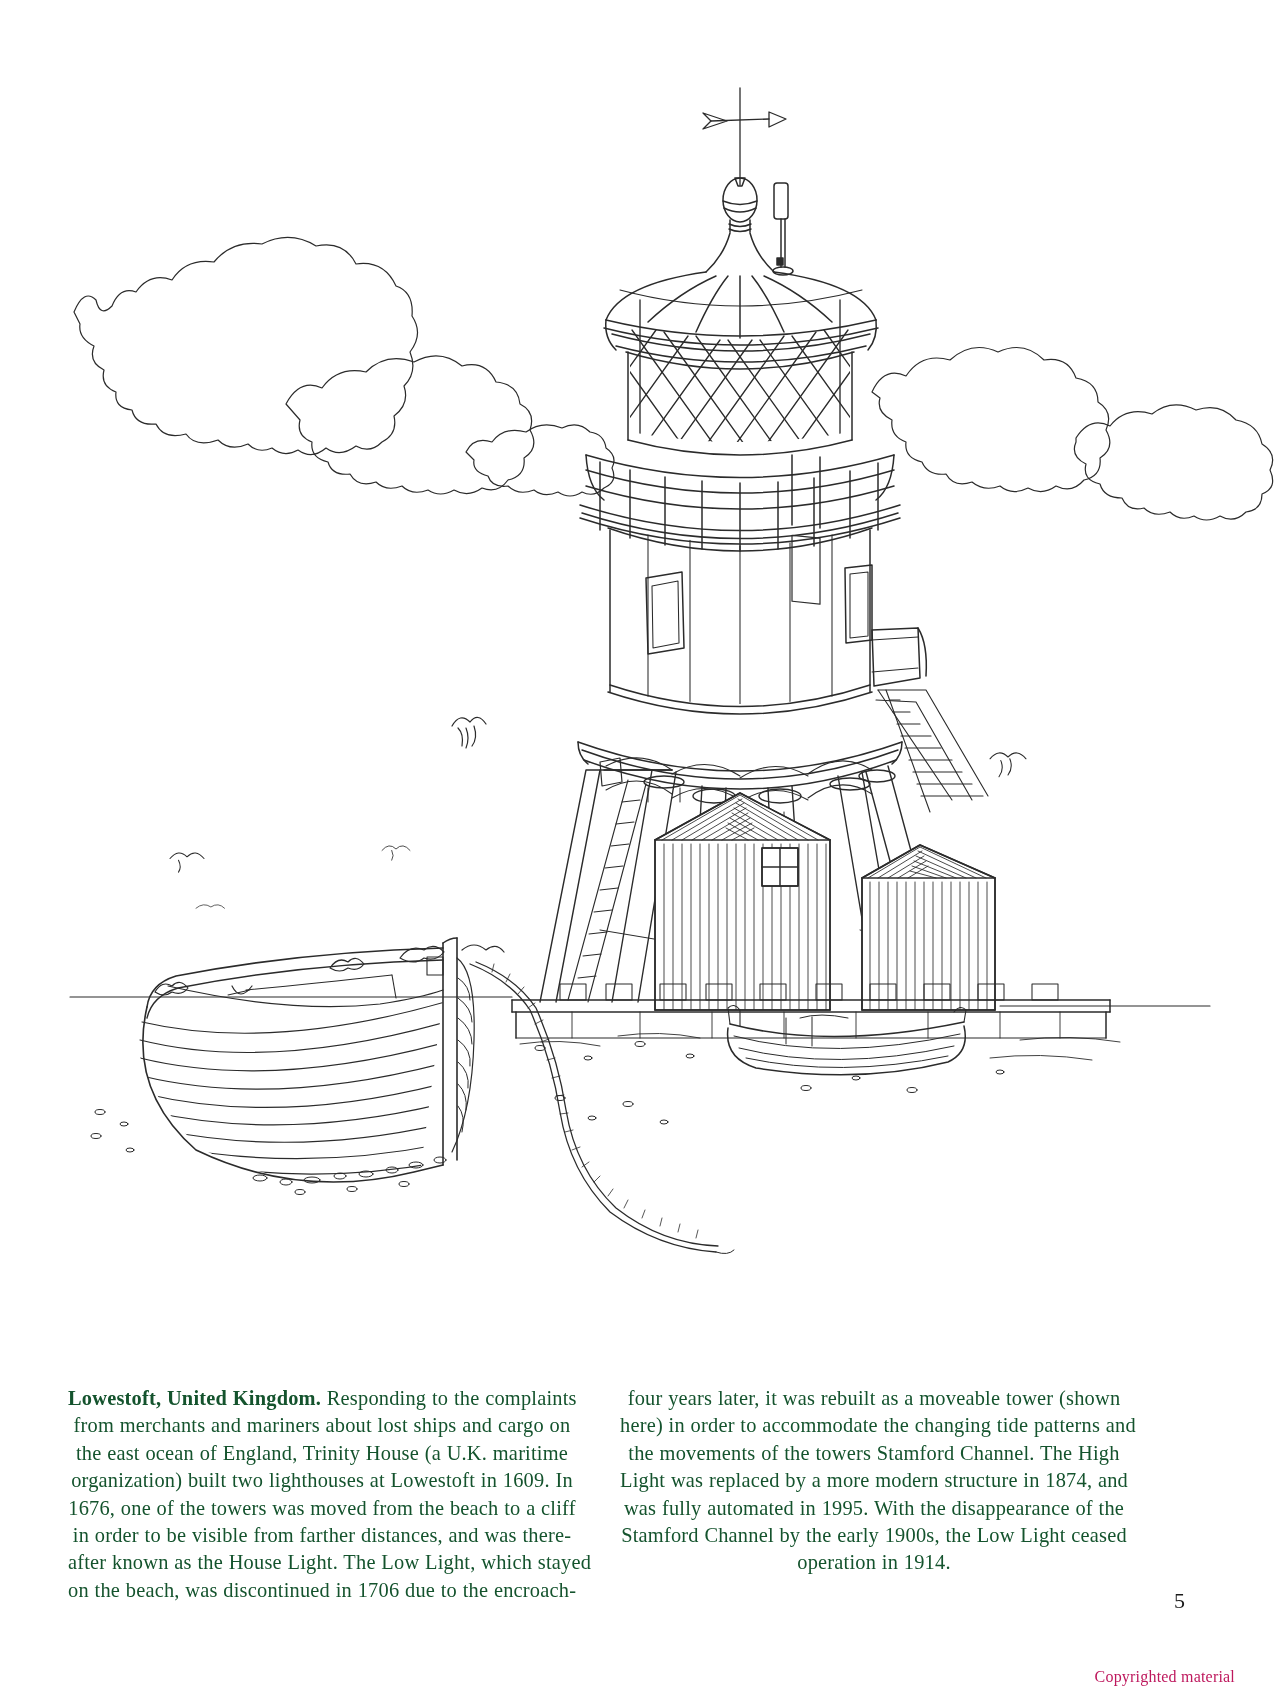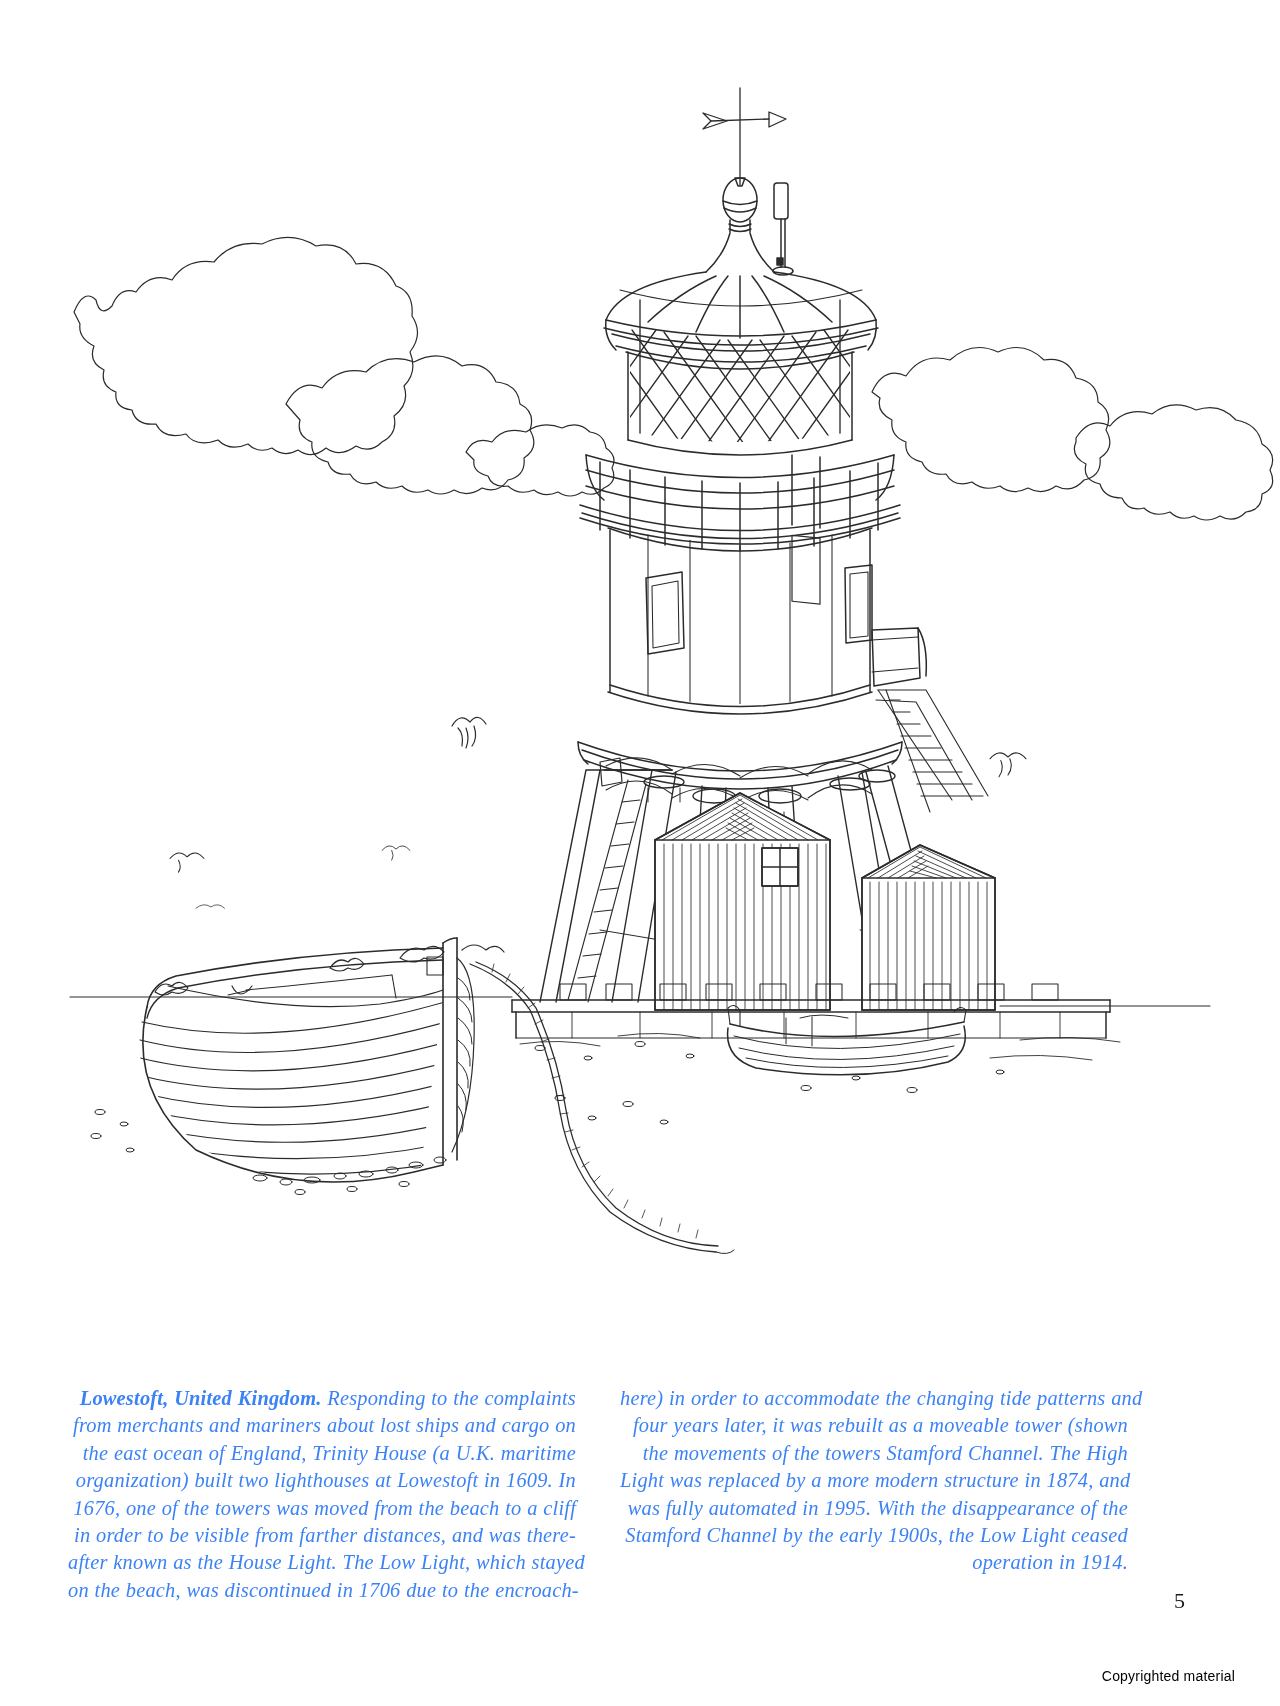--- a/index.html
+++ b/index.html
@@ -19,39 +19,38 @@
 
   
   #caption{
     position:absolute;left:68px;top:1385px;width:1060px;
     display:flex;gap:44px;
   }
   .col{width:508px;}
   .body-text{
     font-family:"Liberation Serif","DejaVu Serif",serif;
     font-size:20.4px;line-height:27.4px;
-    text-align:right;
-    color:#3b82f6;
+    text-align:center;
+    color:#14532d;
     margin:0;
     letter-spacing:0.01em;
     word-spacing:0.02em;
-    font-style:italic;
   }
   .lead{font-weight:bold;}
   .body-text .ln{display:block;white-space:pre;}
 
   #page-number{
     position:absolute;right:95px;top:1588px;
     font-family:"Liberation Serif","DejaVu Serif",serif;
     font-size:22px;color:#1a1a1a;
   }
   #copyright{
     position:absolute;right:45px;top:1668px;
-    font-family:Liberation Sans, sans-serif;
-    font-size:14px;color:#000000;letter-spacing:0.2px;
+    font-family:Liberation Serif, serif;
+    font-size:16px;color:#be185d;letter-spacing:0.2px;
   }
 </style>
 </head>
 <body>
 
 <div id="page">
 
   <div id="illustration">
     <svg viewBox="0 0 1280 1300" xmlns="http://www.w3.org/2000/svg" stroke="#2b2b2b" fill="none" stroke-width="1.5" stroke-linecap="round" stroke-linejoin="round">
 
@@ -630,22 +629,22 @@
         <span class="ln">organization) built two lighthouses at Lowestoft in 1609. In</span>
         <span class="ln">1676, one of the towers was moved from the beach to a cliff</span>
         <span class="ln">in order to be visible from farther distances, and was there-</span>
         <span class="ln">after known as the House Light. The Low Light, which stayed</span>
         <span class="ln">on the beach, was discontinued in 1706 due to the encroach-</span>
       </p>
     </div>
 
     <div class="col">
       <p class="body-text">
+        <span class="ln">four years later, it was rebuilt as a moveable tower (shown</span>
         <span class="ln">here) in order to accommodate the changing tide patterns and</span>
-        <span class="ln">four years later, it was rebuilt as a moveable tower (shown</span>
         <span class="ln">the movements of the towers Stamford Channel. The High</span>
         <span class="ln">Light was replaced by a more modern structure in 1874, and</span>
         <span class="ln">was fully automated in 1995. With the disappearance of the</span>
         <span class="ln">Stamford Channel by the early 1900s, the Low Light ceased</span>
         <span class="ln">operation in 1914.</span>
       </p>
     </div>
 
   </div>
 

